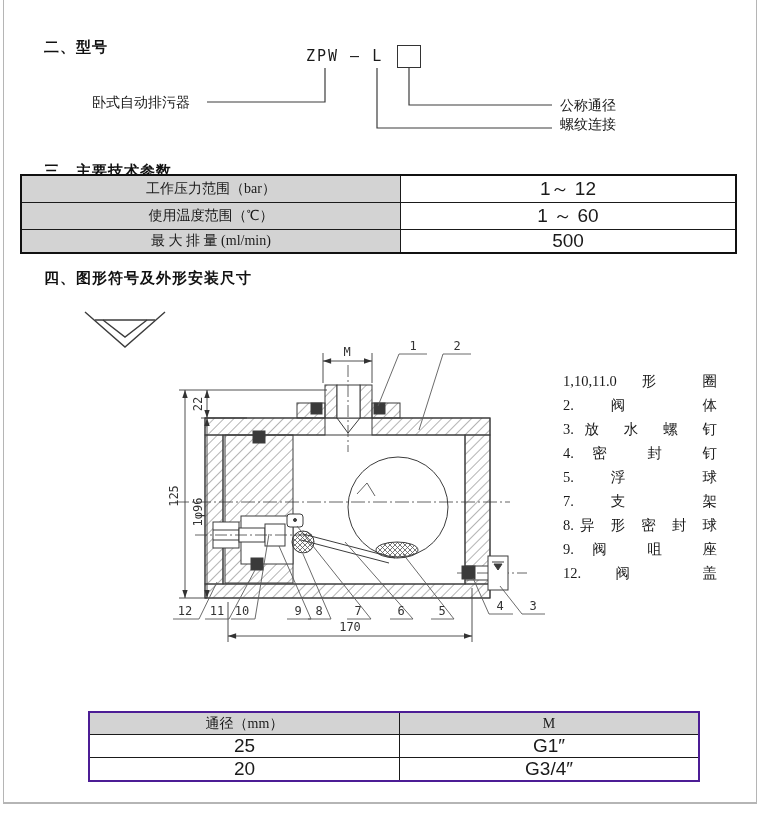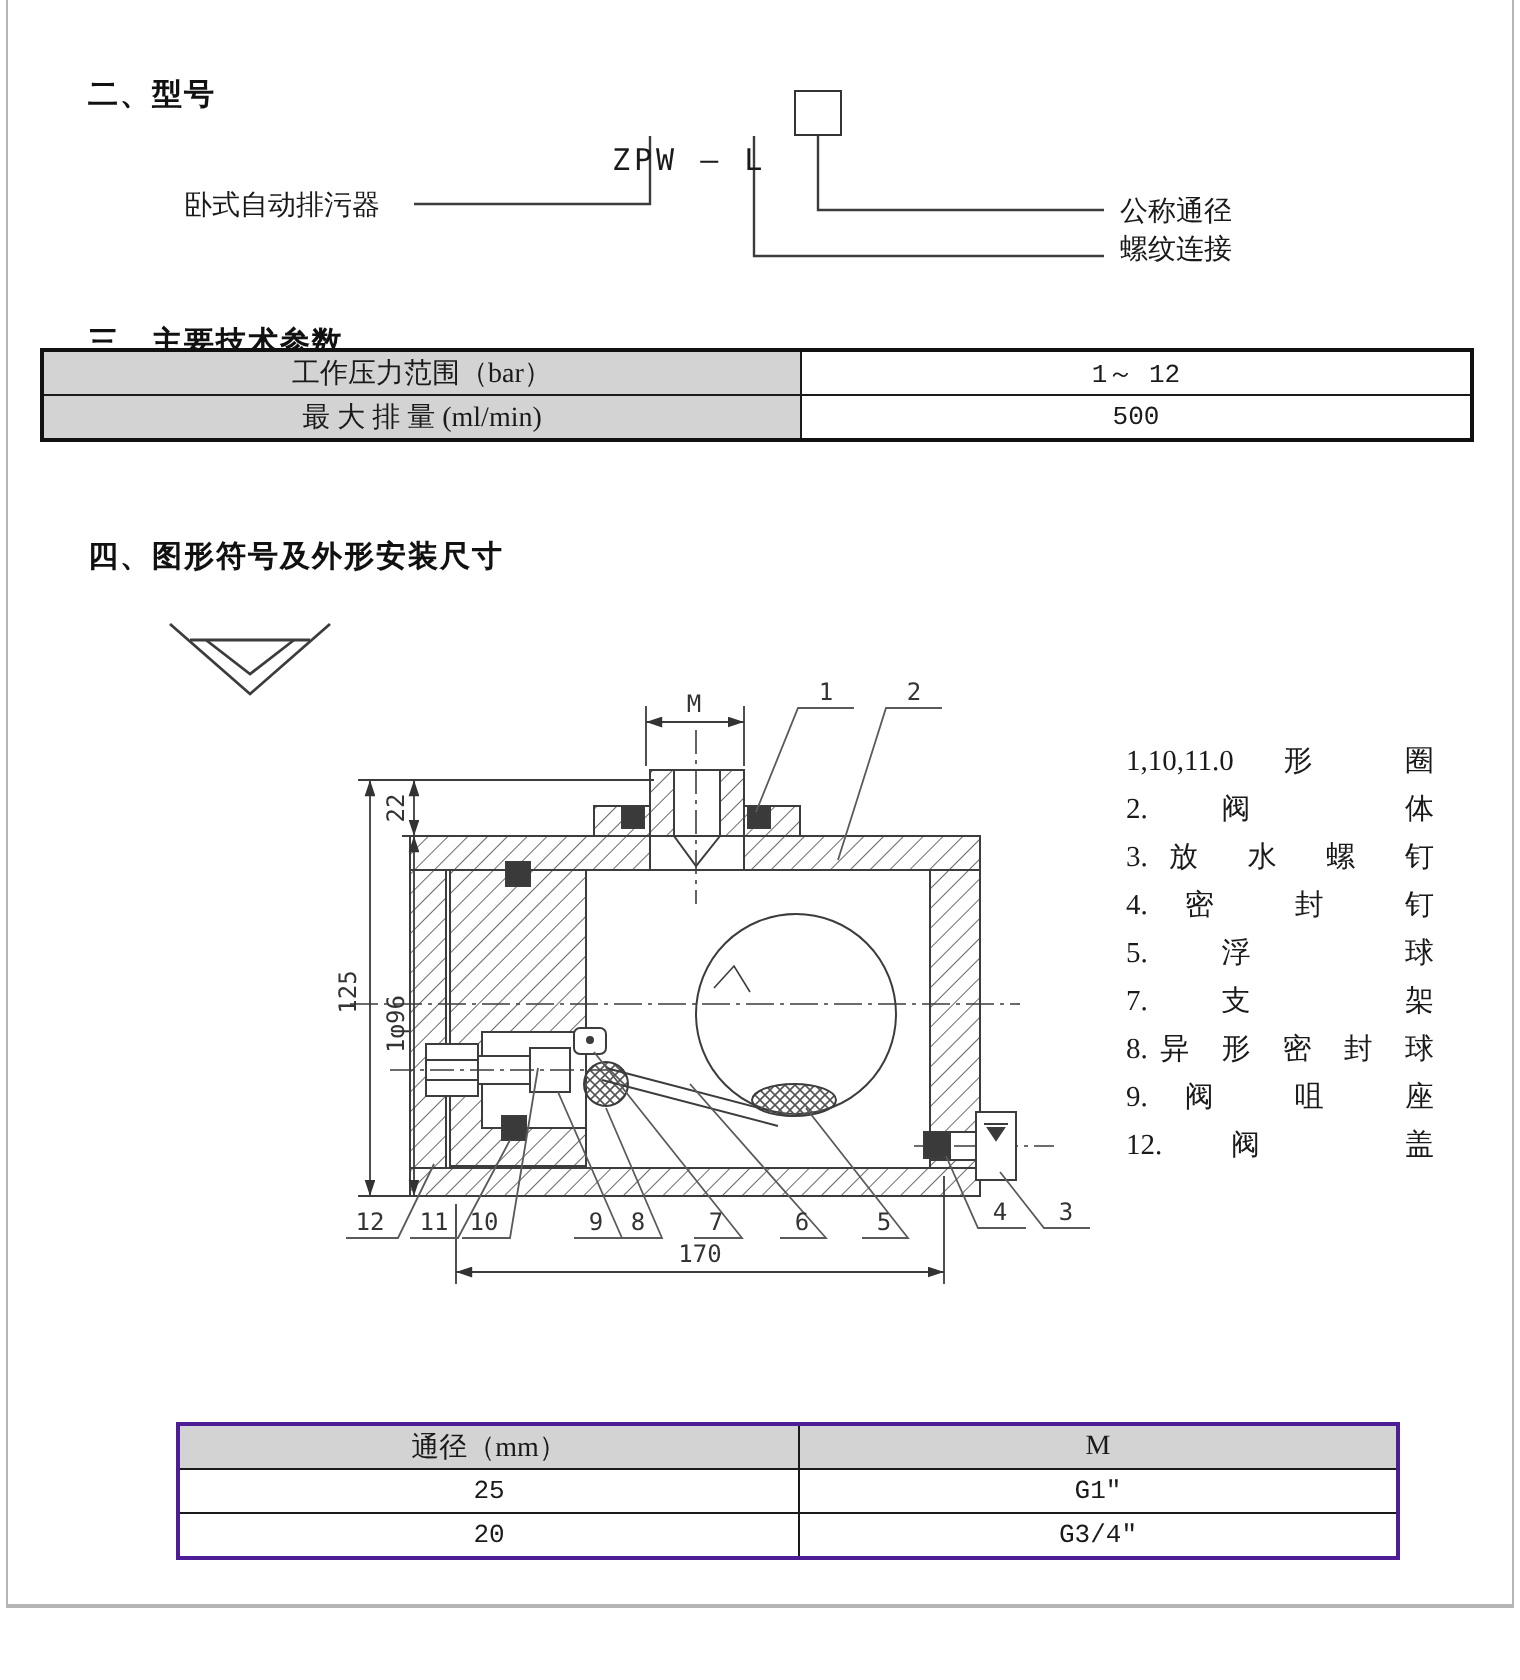--- a/index.html
+++ b/index.html
@@ -21,21 +21,20 @@
   #title-2{top:22px;}
   #title-3{top:146px;}
   #title-4{top:253px;}
 
   
   #model-svg{position:absolute;left:0;top:40px;}
   .model-code{
     position:absolute;left:306px;top:47px;
     font-family:"DejaVu Sans Mono",monospace;font-size:15px;letter-spacing:2px;
     white-space:nowrap;
-    margin-top:24px;
   }
   .spec-box{
     position:absolute;left:397px;top:45px;width:22px;height:21px;
     border:1.5px solid #333;background:#fff;
   }
   .model-label{
     position:absolute;font-size:14px;white-space:nowrap;color:#1a1a1a;text-align:right;
   }
   #lbl-product{left:92px;top:94px;}
   #lbl-nominal{left:560px;top:97px;}
@@ -46,21 +45,21 @@
   td,th{
     border:1px solid #1a1a1a;text-align:center;vertical-align:middle;
     font-size:14px;font-weight:normal;padding:0;height:21px;
     font-family:"Liberation Serif",serif;white-space:nowrap;overflow:hidden;
   }
   #params-table{left:20px;top:174px;width:717px;border:2px solid #111;}
   #params-table td.k{background:#d3d3d3;width:378px;}
   #size-table{left:88px;top:711px;width:612px;border:2px solid #4c1d95;}
   #size-table th{background:#d3d3d3;}
   #size-table .c1{width:309px;}
-  .mono-val{font-family:Liberation Mono, monospace;font-size:13px;}
+  .mono-val{font-family:Liberation Sans, sans-serif;font-size:19px;}
 
   
   #drawing-svg{position:absolute;left:45px;top:290px;}
   .parts-list{
     position:absolute;left:563px;top:369px;width:154px;
     font-size:14.5px;color:#1a1a1a;
   }
   .parts-list .pl-line{
     height:24px;line-height:24px;white-space:pre;
     text-align:justify;text-align-last:justify;overflow:hidden;
@@ -87,20 +86,24 @@
 <div class="model-label" id="lbl-nominal">公称通径</div>
 <div class="model-label" id="lbl-thread">螺纹连接</div>
 
 <h2 class="sec-title" id="title-3">三、主要技术参数</h2>
 
 <table id="params-table">
   <tbody>
       <tr>
     <td class="k">工作压力范围（bar）</td>
     <td class="mono-val">1～ 12</td>
+  </tr>
+  <tr>
+    <td class="k">使用温度范围（℃）</td>
+    <td class="mono-val">1 ～ 60</td>
   </tr>
   <tr>
     <td class="k">最 大 排 量 (ml/min)</td>
     <td class="mono-val">500</td>
   </tr>
 </tbody>
   </table>
 
 <h2 class="sec-title" id="title-4">四、图形符号及外形安装尺寸</h2>
 

